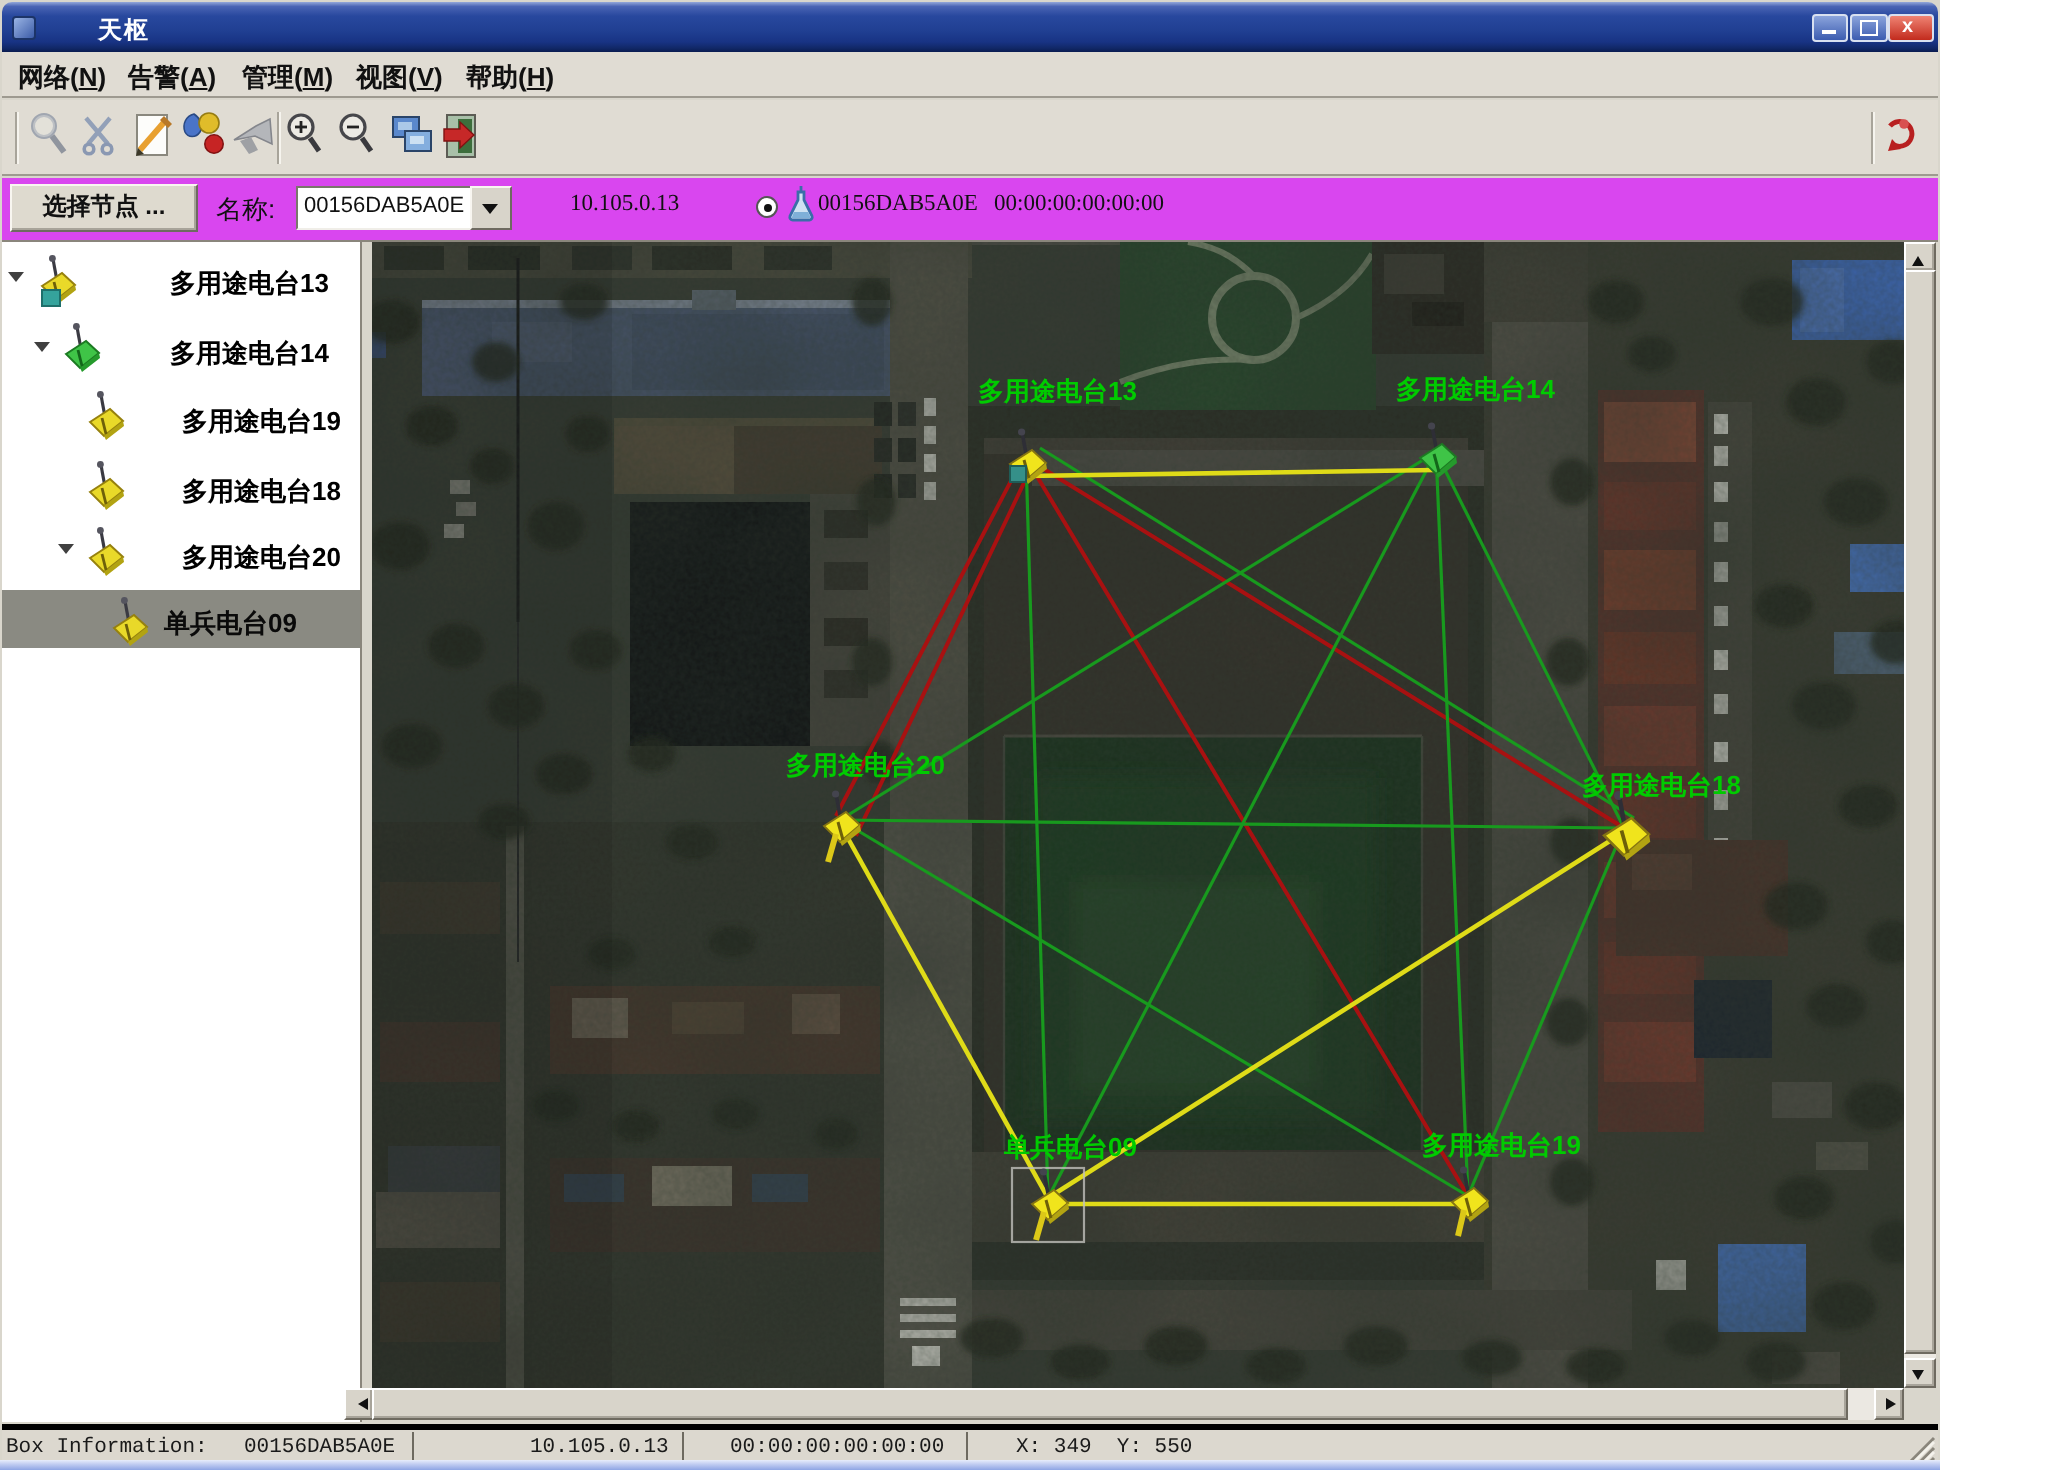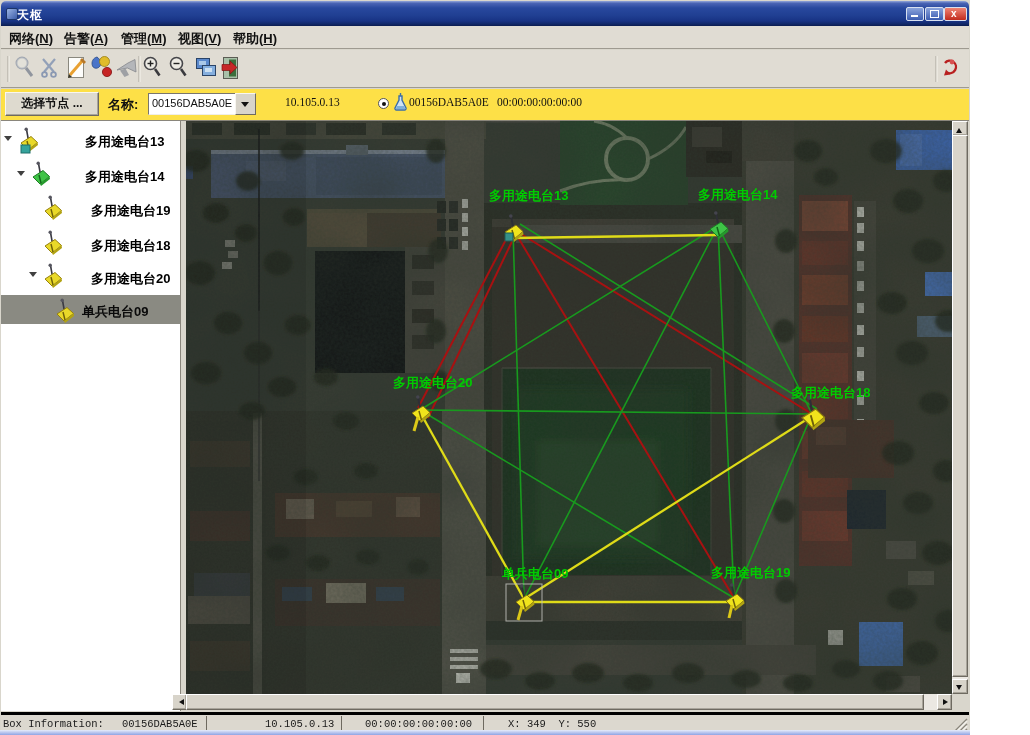--- a/index.html
+++ b/index.html
@@ -4,37 +4,37 @@
 <style>
 html,body{margin:0;padding:0;}
 body{width:1030px;height:735px;background:#fff;position:relative;overflow:hidden;
   font-family:"Liberation Sans",sans-serif;}
 #win{position:absolute;left:0;top:0;width:970px;height:735px;background:#d9d6cc;}
 .abs{position:absolute;}
 
 #title{left:1px;top:1px;width:968px;height:25px;
   background:linear-gradient(180deg,#93a7da 0%,#4a64b4 9%,#28489e 28%,#203f92 58%,#183384 80%,#112868 92%,#0a1c50 100%);
   border-radius:5px 5px 0 0;}
-#title .txt{left:16px;top:6px;color:#fff;font-size:12px;font-weight:bold;letter-spacing:1px;}
+#title .txt{left:16px;top:6px;color:#fff;font-size:12px;font-weight:bold;letter-spacing:1px;padding-left:32px;}
 #ticon{left:5px;top:7px;width:10px;height:10px;background:linear-gradient(135deg,#9ab4e4,#3c5ca8);border:1px solid #1c3468;border-radius:2px;}
 .wbtn{top:6px;height:12px;border-radius:2px;border:1px solid #d8e0f0;}
 #bmin{left:905px;width:16px;background:linear-gradient(180deg,#8ba4dc,#3c5cb0);}
 #bmax{left:924px;width:17px;background:linear-gradient(180deg,#8ba4dc,#3c5cb0);}
 #bclose{left:943px;width:21px;background:linear-gradient(180deg,#ef8373,#c22b1d);}
 #bmin i{position:absolute;left:4px;top:7px;width:7px;height:2px;background:#fff;}
 #bmax i{position:absolute;left:4px;top:2px;width:7px;height:6px;border:1.5px solid #fff;}
 #bclose i{position:absolute;left:6px;top:0px;color:#fff;font-size:10px;font-weight:bold;font-style:normal;}
 
 #menubar{left:1px;top:26px;width:968px;height:22px;background:#e0dcd3;font-size:13px;color:#111;font-weight:bold;}
 #menubar span{position:absolute;top:4px;}
 .mgroove{left:1px;width:968px;height:2px;border-top:1px solid #9e9a90;border-bottom:1px solid #f4f2ec;}
 
 #toolbar{left:1px;top:50px;width:968px;height:37px;background:#e0dcd3;}
 
-#row3{left:1px;top:89px;width:968px;height:31px;background:#fde047;font-size:13px;}
+#row3{left:1px;top:89px;width:968px;height:31px;background:#d946ef;font-size:13px;}
 #btnsel{left:4px;top:3px;width:92px;height:22px;background:#dedacf;
   border:1px solid #6e6a60;border-top-color:#f8f6f0;border-left-color:#f8f6f0;
   box-shadow:inset -1px -1px 0 #a8a49a;font-size:12px;text-align:center;line-height:21px;color:#111;font-weight:bold;}
 #lblname{left:107px;top:7px;color:#111;}
 #combo{left:147px;top:4px;width:86px;height:20px;background:#fff;border:1px solid #7a766c;
   border-bottom-color:#f0eee8;border-right-color:#f0eee8;font-size:11px;line-height:19px;padding-left:3px;color:#111;}
 #combobtn{left:234px;top:4px;width:19px;height:20px;background:#d8d4ca;border:1px solid #6e6a60;
   border-top-color:#f8f6f0;border-left-color:#f8f6f0;}
 #combobtn i{position:absolute;left:5px;top:8px;width:0;height:0;border:4px solid transparent;border-top:5px solid #111;}
 .sertxt{font-family:"Liberation Serif",serif;font-size:11.5px;color:#111;}
@@ -130,21 +130,21 @@
     <line x1="936" y1="56" x2="936" y2="82" stroke="#a8a49a" stroke-width="1"></line>
     <line x1="937" y1="56" x2="937" y2="82" stroke="#f6f4ee" stroke-width="1"></line>
     <path d="M945,63 a6.2,6.2 0 1 1 2,9.5" fill="none" stroke="#b82020" stroke-width="2.4"></path>
     <path d="M944,75.5 L950.5,74.5 L946,69.5 Z" fill="#b82020"></path>
     <circle cx="952" cy="62" r="2.4" fill="#d85050"></circle>
   </g>
 </svg></div>
 <div class="mgroove abs" style="top:87px"></div>
 <div id="row3" class="abs">
   <div id="btnsel" class="abs">选择节点 ...</div>
-  <span id="lblname" class="abs" style="font-weight:bold">名称:</span>
+  <span id="lblname" class="abs" style="font-weight:normal">名称:</span>
   <div id="combo" class="abs">00156DAB5A0E</div>
   <div id="combobtn" class="abs">
       <i></i>
     </div>
   <span class="sertxt abs" style="left:284px;top:7px">10.105.0.13</span>
   <span class="sertxt abs" style="left:408px;top:7px">00156DAB5A0E</span>
   <span class="sertxt abs" style="left:496px;top:7px">00:00:00:00:00:00</span>
 </div>
 <div id="radio" class="abs">
     <i></i>

